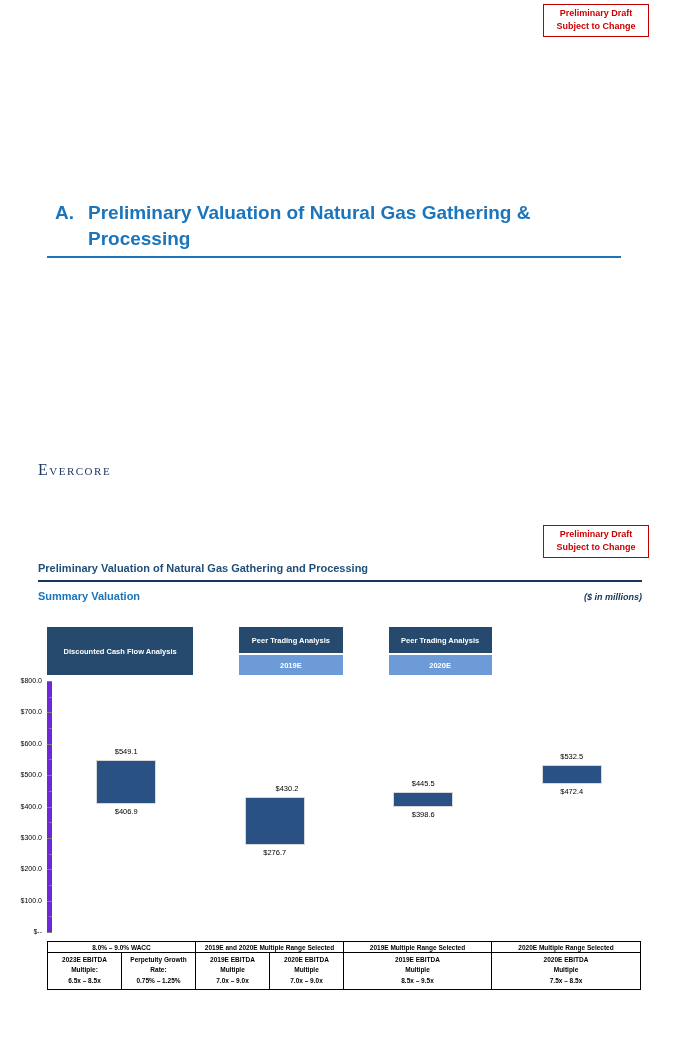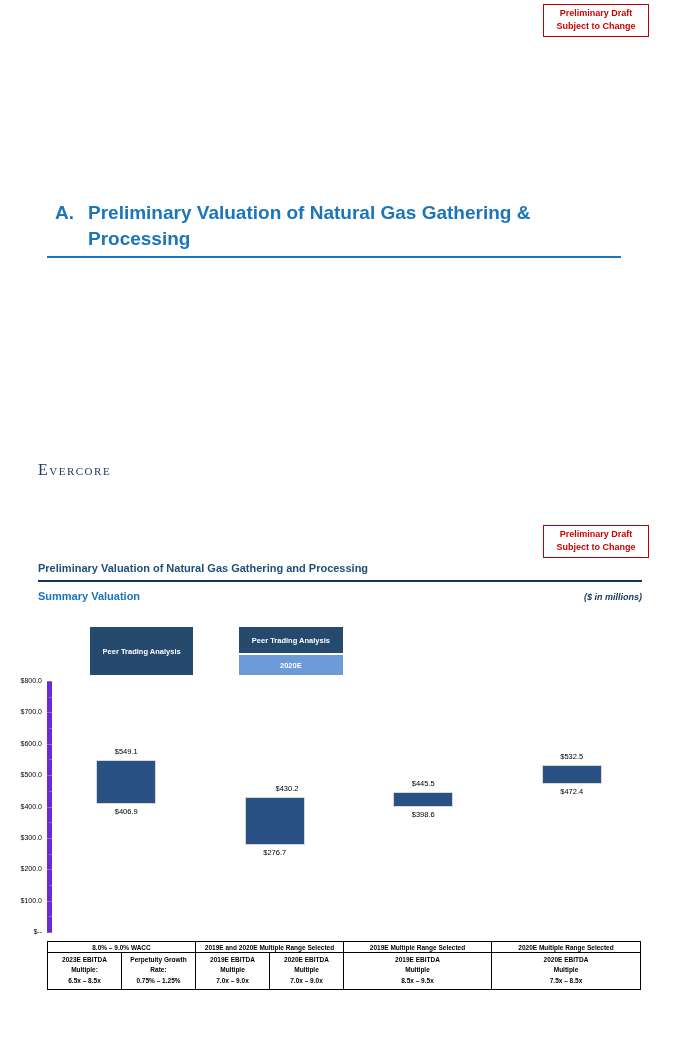--- a/index.html
+++ b/index.html
@@ -94,22 +94,24 @@
     <div>Preliminary Draft</div>
     <div>Subject to Change</div>
   </div>
 
   <div class="p2-title">Preliminary Valuation of Natural Gas Gathering and Processing</div>
   <div class="rule-navy"></div>
   <div class="p2-subtitle">Summary Valuation</div>
   <div class="units-note">($ in millions)</div>
 
   <div class="chart-headers">
+    <div class="hbox">Discounted Cash Flow Analysis</div>
     <div class="hcol">
       <div class="hbox top">Peer Trading Analysis</div>
+      <div class="hsub">2019E</div>
     </div>
     <div class="hcol">
       <div class="hbox top">Peer Trading Analysis</div>
       <div class="hsub">2020E</div>
     </div>
   </div>
 
   <div class="y-axis">
       <div class="ytick-label" style="top: -4px;">$800.0</div>
       <div class="ytick-label" style="top: 27.375px;">$700.0</div>

